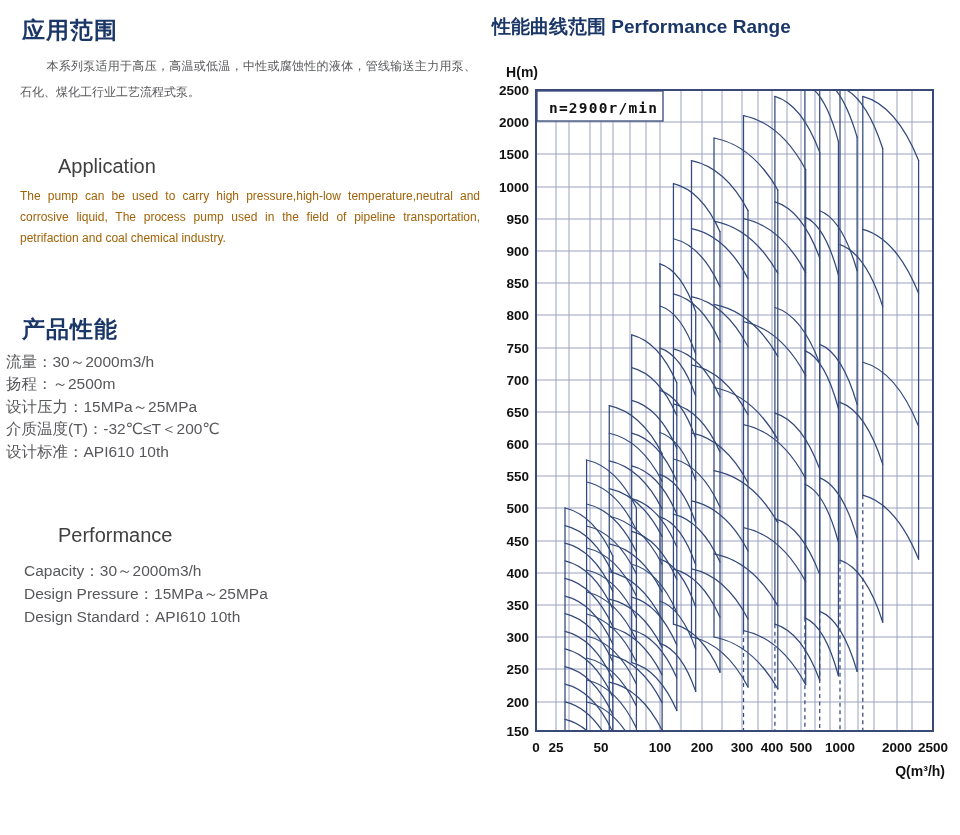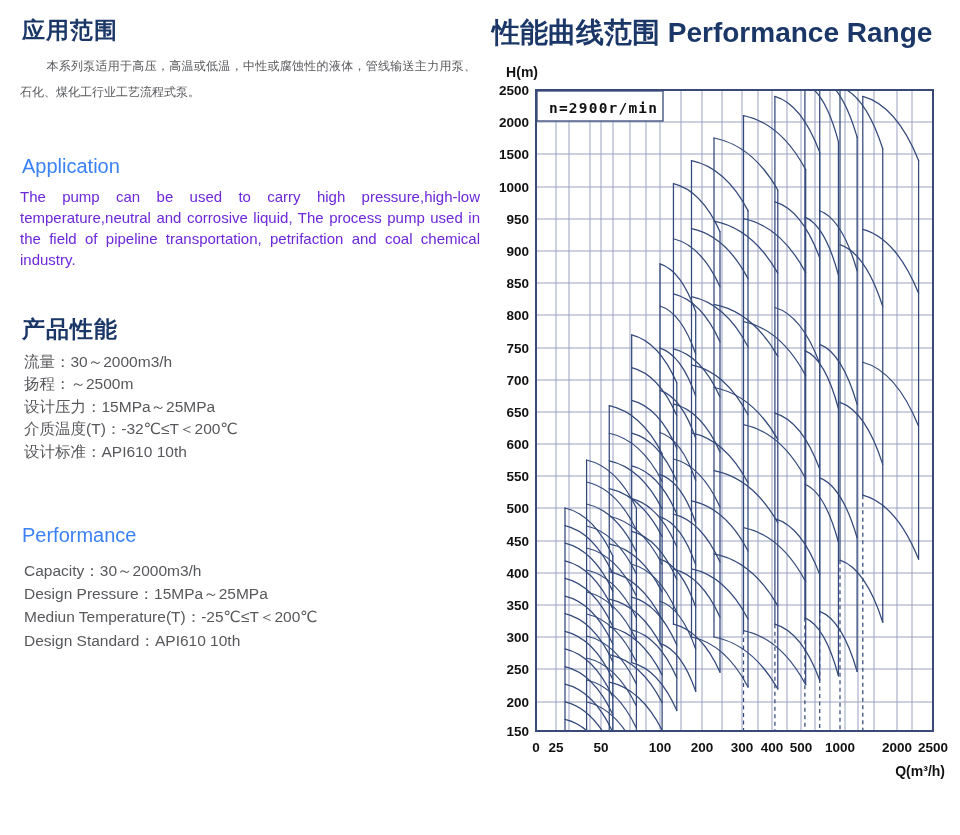--- a/index.html
+++ b/index.html
@@ -1,26 +1,26 @@
 <!DOCTYPE html>
 <html><head>
 <meta charset="utf-8">
 <style>
   html,body{margin:0;padding:0;background:#ffffff;width:960px;height:835px;overflow:hidden;}
   #page{position:relative;width:960px;height:637px;background:#ffffff;
         font-family:"Liberation Sans","DejaVu Sans",sans-serif;padding-left:28px;}
   .abs{position:absolute;}
   .h-zh{font-size:23px;font-weight:700;color:#1b3768;letter-spacing:1px;}
-  .h-en{font-size:20px;font-weight:500;color:#3b82f6;}
-  .body-text{font-size:15px;color:#6d28d9;text-align:justify;line-height:21px;}
+  .h-en{font-size:20px;font-weight:500;color:#404040;margin-left:36px;}
+  .body-text{font-size:12px;color:#a16207;text-align:justify;line-height:21px;}
   .body-zh{font-size:12px;color:#57585b;text-align:justify;line-height:26px;text-indent:2.2em;}
   .spec-line{font-size:15.5px;color:#57585b;white-space:pre-wrap;}
   .spec-zh .spec-line{line-height:22.4px;}
   .spec-en .spec-line{line-height:23.2px;}
-  .chart-title{font-size:28px;font-weight:700;color:#1b3768;}
+  .chart-title{font-size:19px;font-weight:700;color:#1b3768;}
   svg text{font-family:"Liberation Sans","DejaVu Sans",sans-serif;}
   .tick-label{font-size:13.5px;font-weight:700;fill:#111111;}
   .axis-name{font-size:14px;font-weight:600;fill:#111111;}
   .anno-text{font-family:"DejaVu Sans Mono","Liberation Mono",monospace;
              font-size:14.5px;font-weight:600;letter-spacing:1.2px;fill:#111111;}
 </style>
 </head>
 <body>
 
 <div id="page">
@@ -28,34 +28,33 @@
   <div class="abs" style="left:22px;top:15px;"><span class="h-zh">应用范围</span></div>
 
   <div class="abs body-zh" style="left:20px;top:53px;width:456px;">本系列泵适用于高压，高温或低温，中性或腐蚀性的液体，管线输送主力用泵、石化、煤化工行业工艺流程式泵。</div>
 
   <div class="abs" style="left:22px;top:155px;"><span class="h-en">Application</span></div>
 
   <div class="abs body-text" style="left:20px;top:186px;width:460px;">The pump can be  used to carry  high pressure,high-low temperature,neutral and corrosive liquid, The process pump used in the field of pipeline transportation, petrifaction and coal chemical industry.</div>
 
   <div class="abs" style="left:22px;top:314px;"><span class="h-zh">产品性能</span></div>
 
-  <div class="abs spec-zh" style="left:24px;top:351px;">
+  <div class="abs spec-zh" style="left:6px;top:351px;">
     <div class="spec-line">流量：30～2000m3/h</div>
     <div class="spec-line">扬程：～2500m</div>
     <div class="spec-line">设计压力：15MPa～25MPa</div>
     <div class="spec-line">介质温度(T)：-32℃≤T＜200℃</div>
     <div class="spec-line">设计标准：API610 10th</div>
   </div>
 
   <div class="abs" style="left:22px;top:524px;text-align:right;"><span class="h-en">Performance</span></div>
 
   <div class="abs spec-en" style="left:24px;top:559px;">
     <div class="spec-line">Capacity：30～2000m3/h</div>
     <div class="spec-line">Design Pressure：15MPa～25MPa</div>
-    <div class="spec-line">Mediun Temperature(T)：-25℃≤T＜200℃</div>
     <div class="spec-line">Design Standard：API610 10th</div>
   </div>
 
   <div class="abs chart-title" style="left:492px;top:14px;">性能曲线范围 Performance Range</div>
 
   <svg id="chart-svg" class="abs" style="left:0;top:0;" width="960" height="835" viewBox="0 0 960 835">
     <defs>
         <clipPath id="plot-clip">
           <rect id="clip-rect" x="536" y="90" width="397" height="641"></rect>
         </clipPath>

